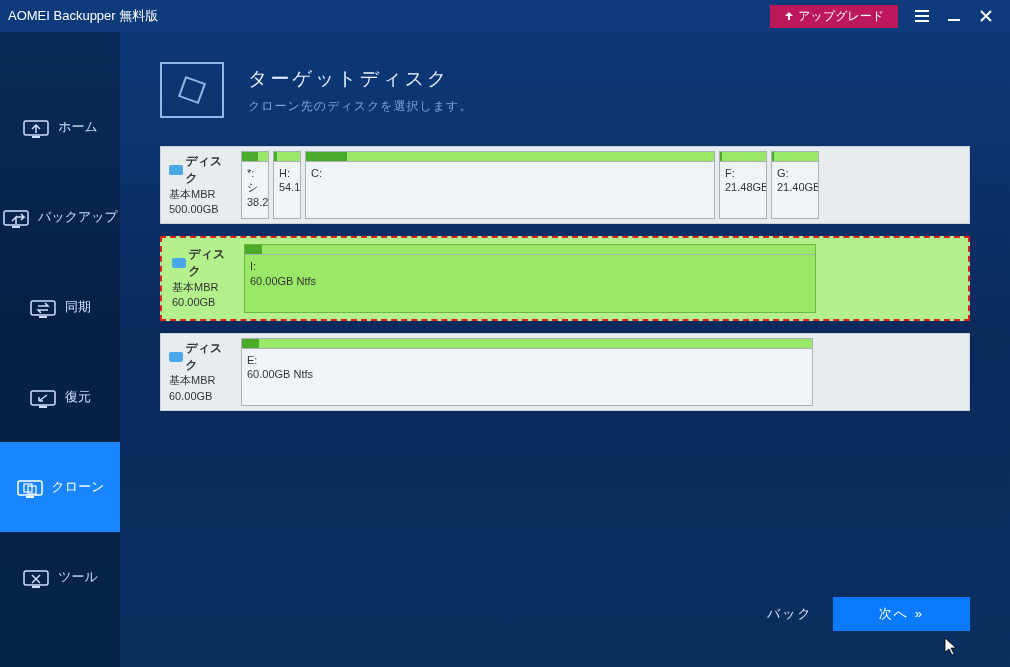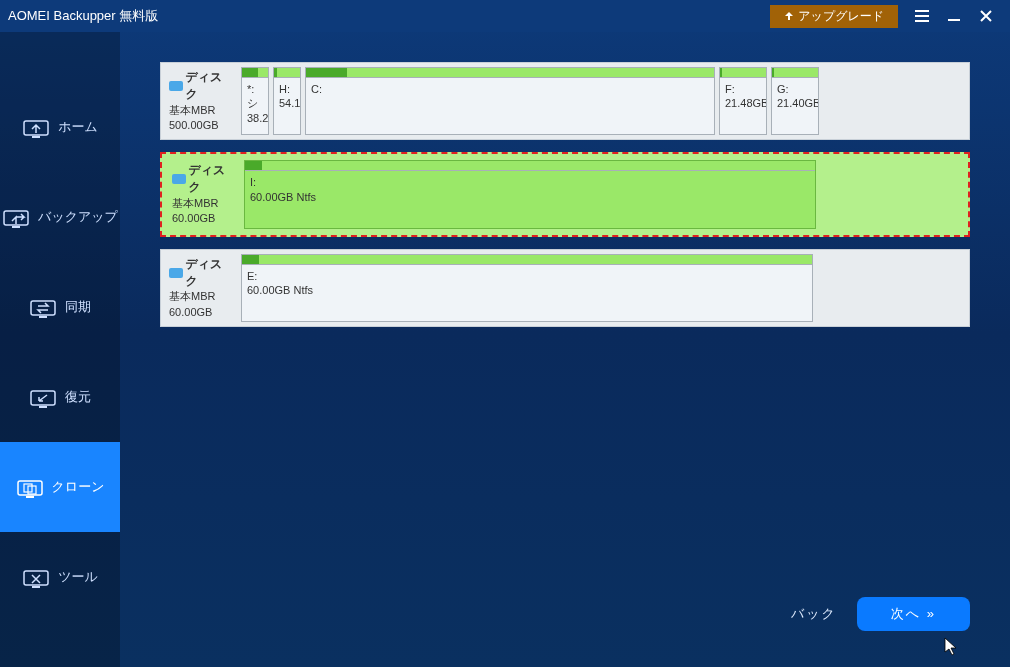--- a/index.html
+++ b/index.html
@@ -1,20 +1,20 @@
 <!DOCTYPE html>
 <html><head>
 <meta charset="utf-8">
 <style>
 * { margin: 0; padding: 0; box-sizing: border-box; }
 body { width: 1010px; height: 667px; font-family: "Meiryo", "MS PGothic", sans-serif; overflow: hidden; background: #0a2a5c; }
 .app { width: 100%; height: 100%; display: flex; flex-direction: column; background: linear-gradient(180deg, #0d3a7a 0%, #0a2a5c 50%, #0a3060 100%); }
 .titlebar { height: 32px; background: #0d3a7a; display: flex; align-items: center; padding: 12px 8px; color: #fff; font-size: 13px; }
 .titlebar .title { flex: 1; }
-.titlebar .upgrade { background: #a16207; color: #fff; padding: 3px 14px; font-size: 12px; display: flex; align-items: center; gap: 4px; margin-right: 8px; cursor: pointer; }
+.titlebar .upgrade { background: #be185d; color: #fff; padding: 3px 14px; font-size: 12px; display: flex; align-items: center; gap: 4px; margin-right: 8px; cursor: pointer; }
 .titlebar .tb-btn { width: 32px; height: 24px; display: flex; align-items: center; justify-content: center; cursor: pointer; color: #fff; }
 .body { flex: 1; display: flex; }
 .sidebar { width: 120px; background: rgba(0,0,0,0.25); display: flex; flex-direction: column; padding-top: 50px; }
 .nav-item { height: 90px; display: flex; align-items: center; justify-content: center; gap: 8px; color: #cfe0ff; font-size: 13px; cursor: pointer; }
 .nav-item.active { background: #1985ff; color: #ffffff; }
 .nav-icon { width: 28px; height: 24px; }
 .main { flex: 1; display: flex; flex-direction: column; padding: 30px 40px 20px 40px; position: relative; }
 .header { display: flex; align-items: center; gap: 24px; margin-bottom: 28px; }
 .header-icon { width: 64px; height: 56px; border: 2px solid #8fb8e8; display: flex; align-items: center; justify-content: center; }
 .header-text h2 { color: #e8f0ff; font-size: 19px; font-weight: normal; letter-spacing: 3px; margin-bottom: 6px; }
@@ -27,21 +27,21 @@
 .disk-icon { width: 14px; height: 10px; background: #4aa8e8; border-radius: 2px; display: inline-block; }
 .partitions { flex: 1; display: flex; gap: 4px; }
 .part { border: 1px solid #a8b0b8; display: flex; flex-direction: column; font-size: 11px; color: #333; overflow: hidden; }
 .disk-row.selected .part { background: #9ae868; border-color: #6ab840; }
 .part-bar { height: 10px; background: #9ae868; border-bottom: 1px solid #a8b0b8; position: relative; }
 .part-bar::before { content: ""; position: absolute; left: 0; top: 0; bottom: 0; background: #4aaa2a; }
 .part-text { padding: 4px 5px; line-height: 1.3; background: #f0f4f8; flex: 1; }
 .disk-row.selected .part-text { background: #9ae868; }
 .footer { position: absolute; bottom: 36px; right: 40px; display: flex; align-items: center; gap: 20px; }
 .btn-back { color: #e0ecff; font-size: 13px; cursor: pointer; letter-spacing: 2px; }
-.btn-next { background: #0a7aff; color: #fff; padding: 8px 34px; font-size: 13px; cursor: pointer; letter-spacing: 2px; border-radius: 8px; }
+.btn-next { background: #0a7aff; color: #fff; padding: 8px 46px; font-size: 13px; cursor: pointer; letter-spacing: 2px; }
 .cursor { position: absolute; bottom: 10px; right: 50px; pointer-events: none; }
 </style>
 </head>
 <body>
 
 <div class="app">
   <div class="titlebar">
     <span class="title">AOMEI Backupper 無料版</span>
     <div class="upgrade">
       <svg width="10" height="10" viewBox="0 0 10 10">
@@ -115,20 +115,31 @@
         <svg class="nav-icon" viewBox="0 0 28 24">
             <rect x="2" y="6" width="24" height="14" rx="2" fill="none" stroke="#cfe0ff" stroke-width="1.5"></rect>
             <path d="M10 10 L18 18 M18 10 L10 18" stroke="#cfe0ff" stroke-width="1.5"></path>
             <rect x="10" y="21" width="8" height="2" fill="#cfe0ff"></rect>
           </svg>
         <span>ツール</span>
       </div>
     </div>
 
     <div class="main">
+      <div class="header">
+        <div class="header-icon">
+          <svg width="36" height="36" viewBox="0 0 36 36">
+              <rect x="8" y="8" width="20" height="20" transform="rotate(20 18 18)" fill="none" stroke="#8fb8e8" stroke-width="2"></rect>
+            </svg>
+        </div>
+        <div class="header-text">
+          <h2>ターゲットディスク</h2>
+          <p>クローン先のディスクを選択します。</p>
+        </div>
+      </div>
 
       <div class="disk-list" id="disk-list">
           <div class="disk-row">
             <div class="disk-info">
               <div class="dlabel">
                 <span class="disk-icon"></span>
                 <span>ディスク</span>
               </div>
               <div>基本MBR</div>
               <div>500.00GB</div>

